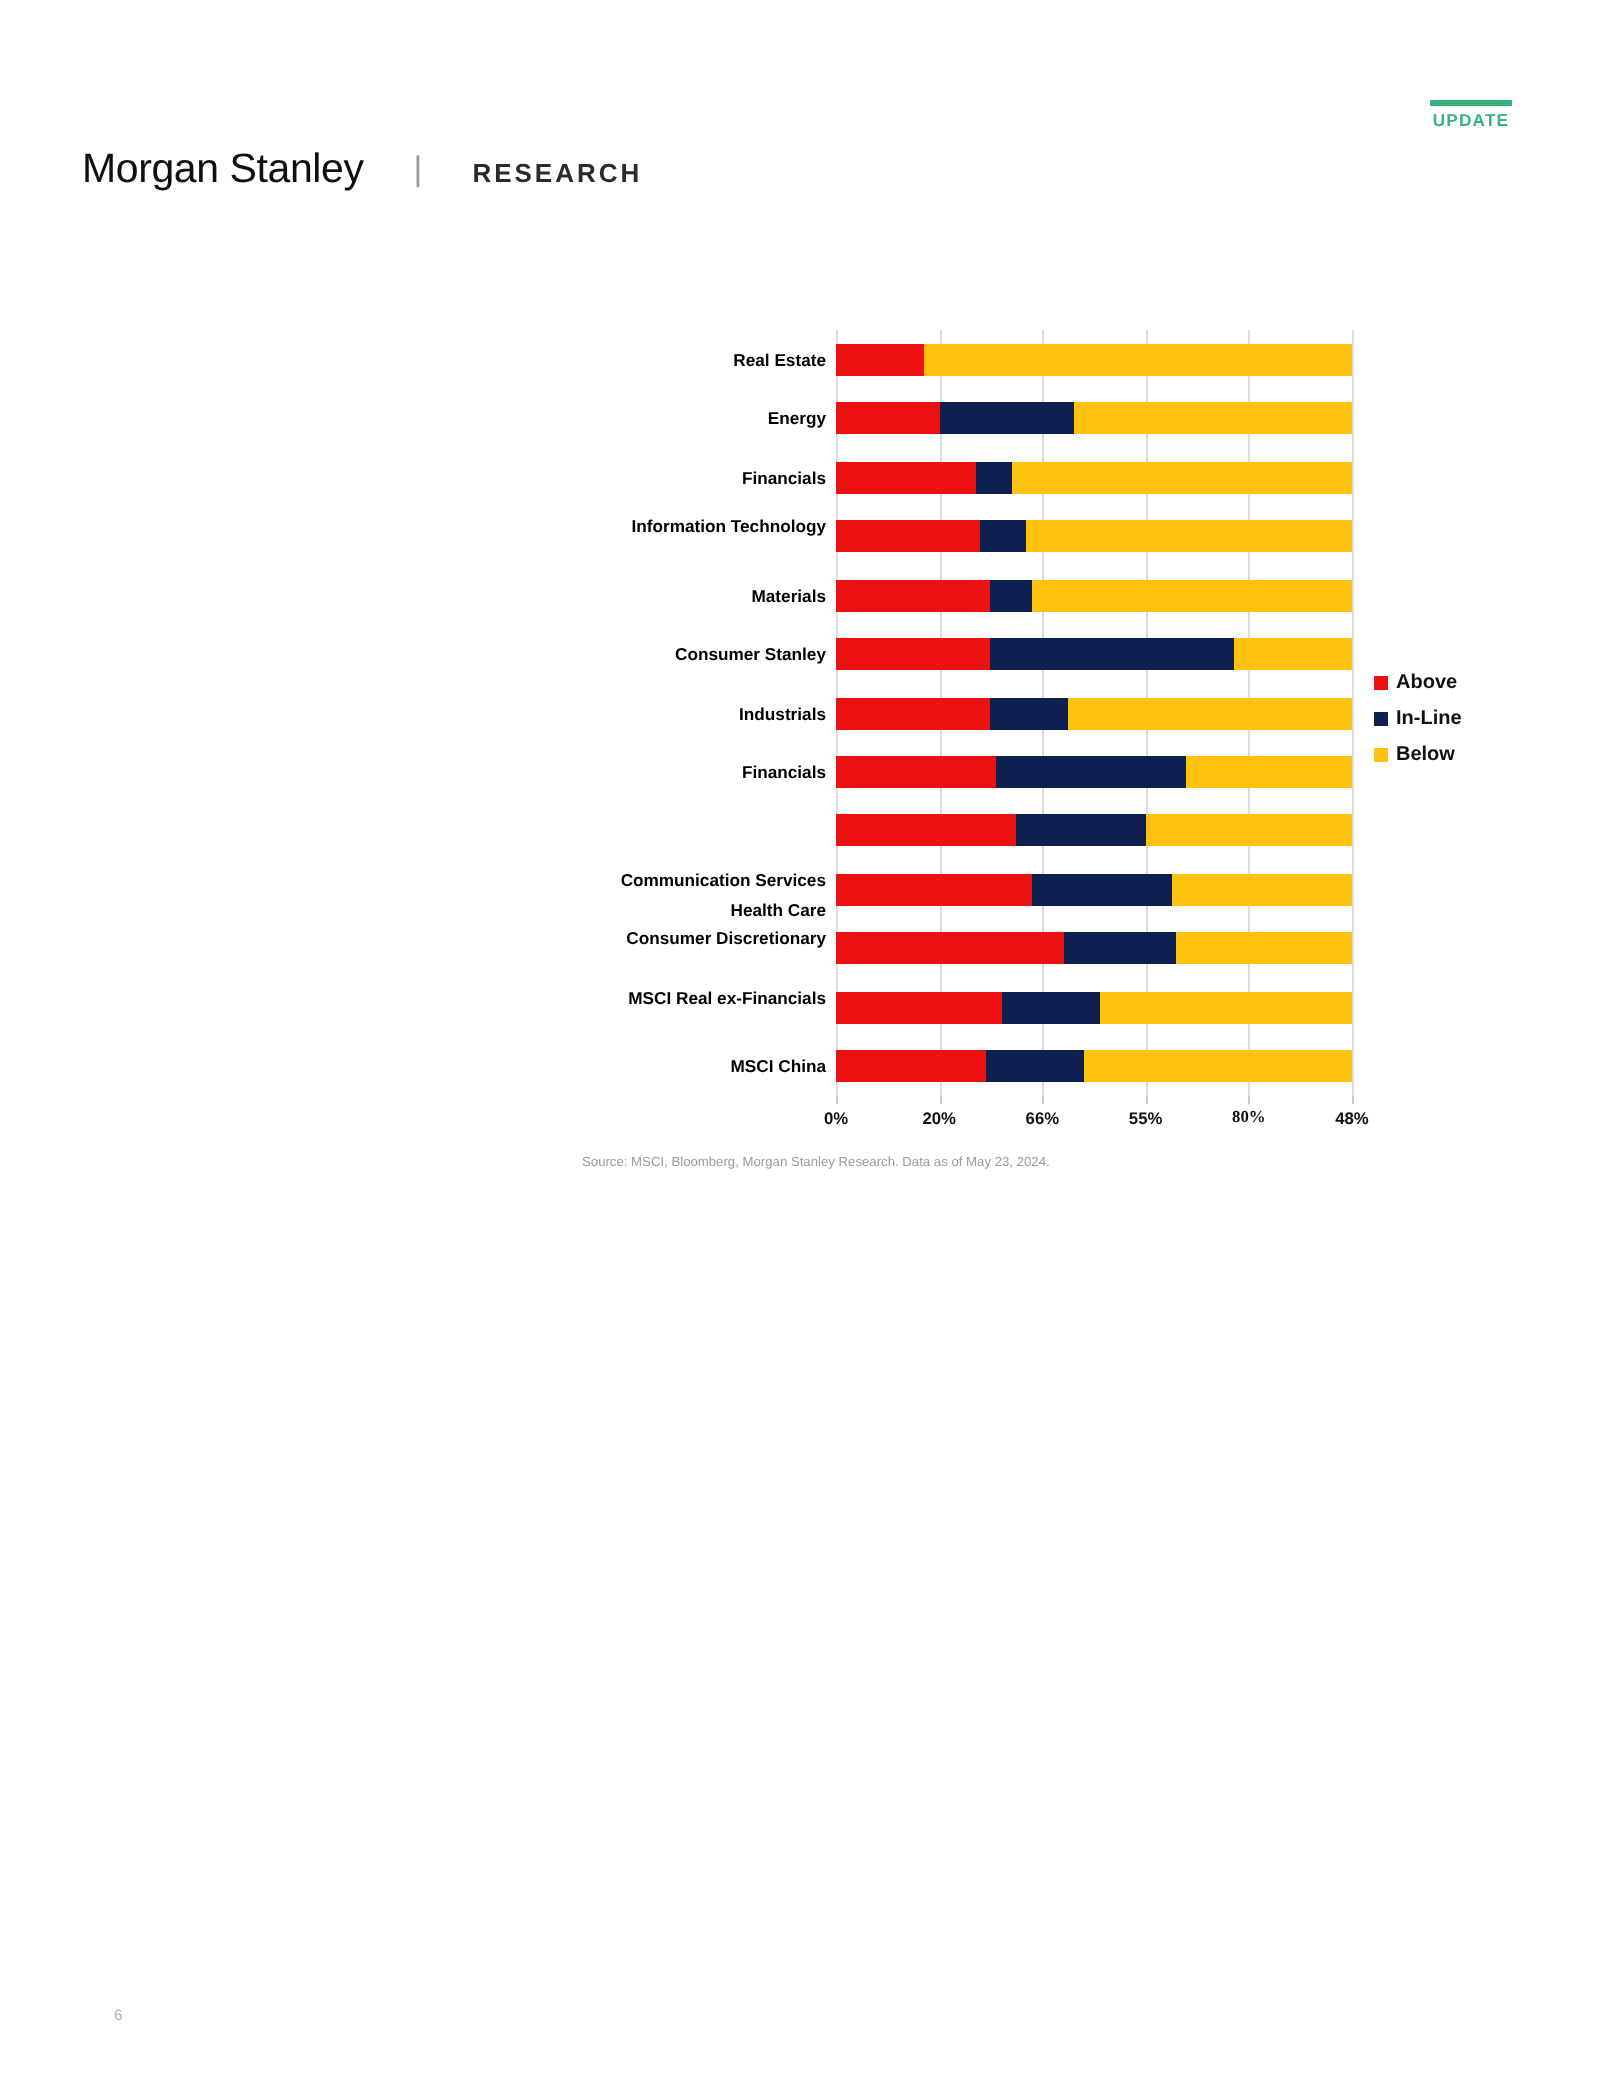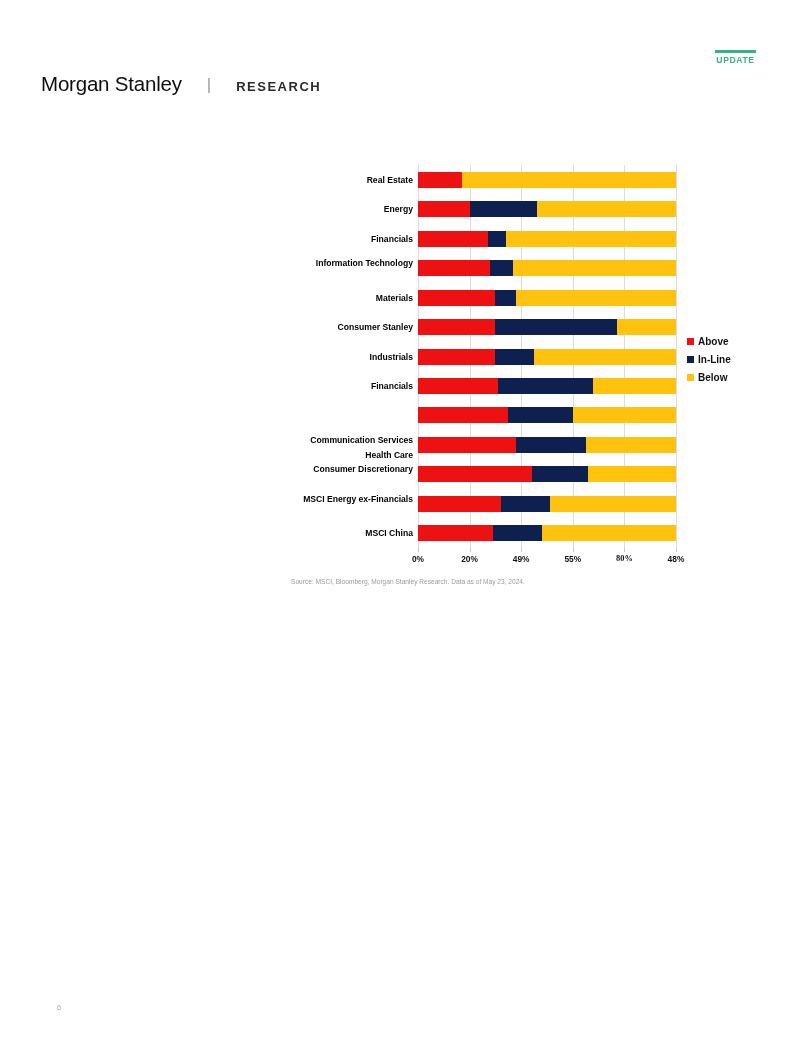--- a/index.html
+++ b/index.html
@@ -238,21 +238,21 @@
         <div class="cat-label" style="top: 39.1923px;">Energy</div>
         <div class="cat-label" style="top: 68.6538px;">Financials</div>
         <div class="cat-label" style="top: 93.1154px;">Information Technology</div>
         <div class="cat-label" style="top: 127.577px;">Materials</div>
         <div class="cat-label" style="top: 157.038px;">Consumer Stanley</div>
         <div class="cat-label" style="top: 186.5px;">Industrials</div>
         <div class="cat-label" style="top: 215.962px;">Financials</div>
         <div class="cat-label" style="top: 245.423px; margin-top: 40px;">Health Care</div>
         <div class="cat-label" style="top: 269.885px;">Communication Services</div>
         <div class="cat-label" style="top: 299.346px;">Consumer Discretionary</div>
-        <div class="cat-label" style="top: 328.808px;">MSCI Energy ex-Financials</div>
+        <div class="cat-label" style="top: 328.808px;">MSCI Real ex-Financials</div>
         <div class="cat-label" style="top: 363.269px;">MSCI China</div>
       </div>
     <div class="plot">
       <div class="gridlines" id="gridlines">
           <div class="gridline" style="left: 0px;"></div>
           <div class="gridline" style="left: 51.6px;"></div>
           <div class="gridline" style="left: 103.2px;"></div>
           <div class="gridline" style="left: 154.8px;"></div>
           <div class="gridline" style="left: 206.4px;"></div>
           <div class="gridline" style="left: 258px;"></div>
@@ -323,21 +323,21 @@
             <div class="seg" style="width: 134.16px; background: rgb(255, 194, 14);"></div>
           </div>
         </div>
     </div>
     <div class="xaxis" id="xaxis">
         <div class="xtick" style="left: 0px;"></div>
         <div class="xlabel" style="left: 0px;">0%</div>
         <div class="xtick" style="left: 51.6px;"></div>
         <div class="xlabel" style="left: 51.6px;">20%</div>
         <div class="xtick" style="left: 103.2px;"></div>
-        <div class="xlabel" style="left: 103.2px;">49%</div>
+        <div class="xlabel" style="left: 103.2px;">66%</div>
         <div class="xtick" style="left: 154.8px;"></div>
         <div class="xlabel" style="left: 154.8px;">55%</div>
         <div class="xtick" style="left: 206.4px;"></div>
         <div class="xlabel" style="left: 206.4px; font-family: Liberation Serif, serif;">80%</div>
         <div class="xtick" style="left: 258px;"></div>
         <div class="xlabel" style="left: 258px;">48%</div>
       </div>
     <div class="legend" id="legend">
         <div class="legend-item">
           <div class="legend-swatch" style="background: rgb(238, 17, 17);"></div>

